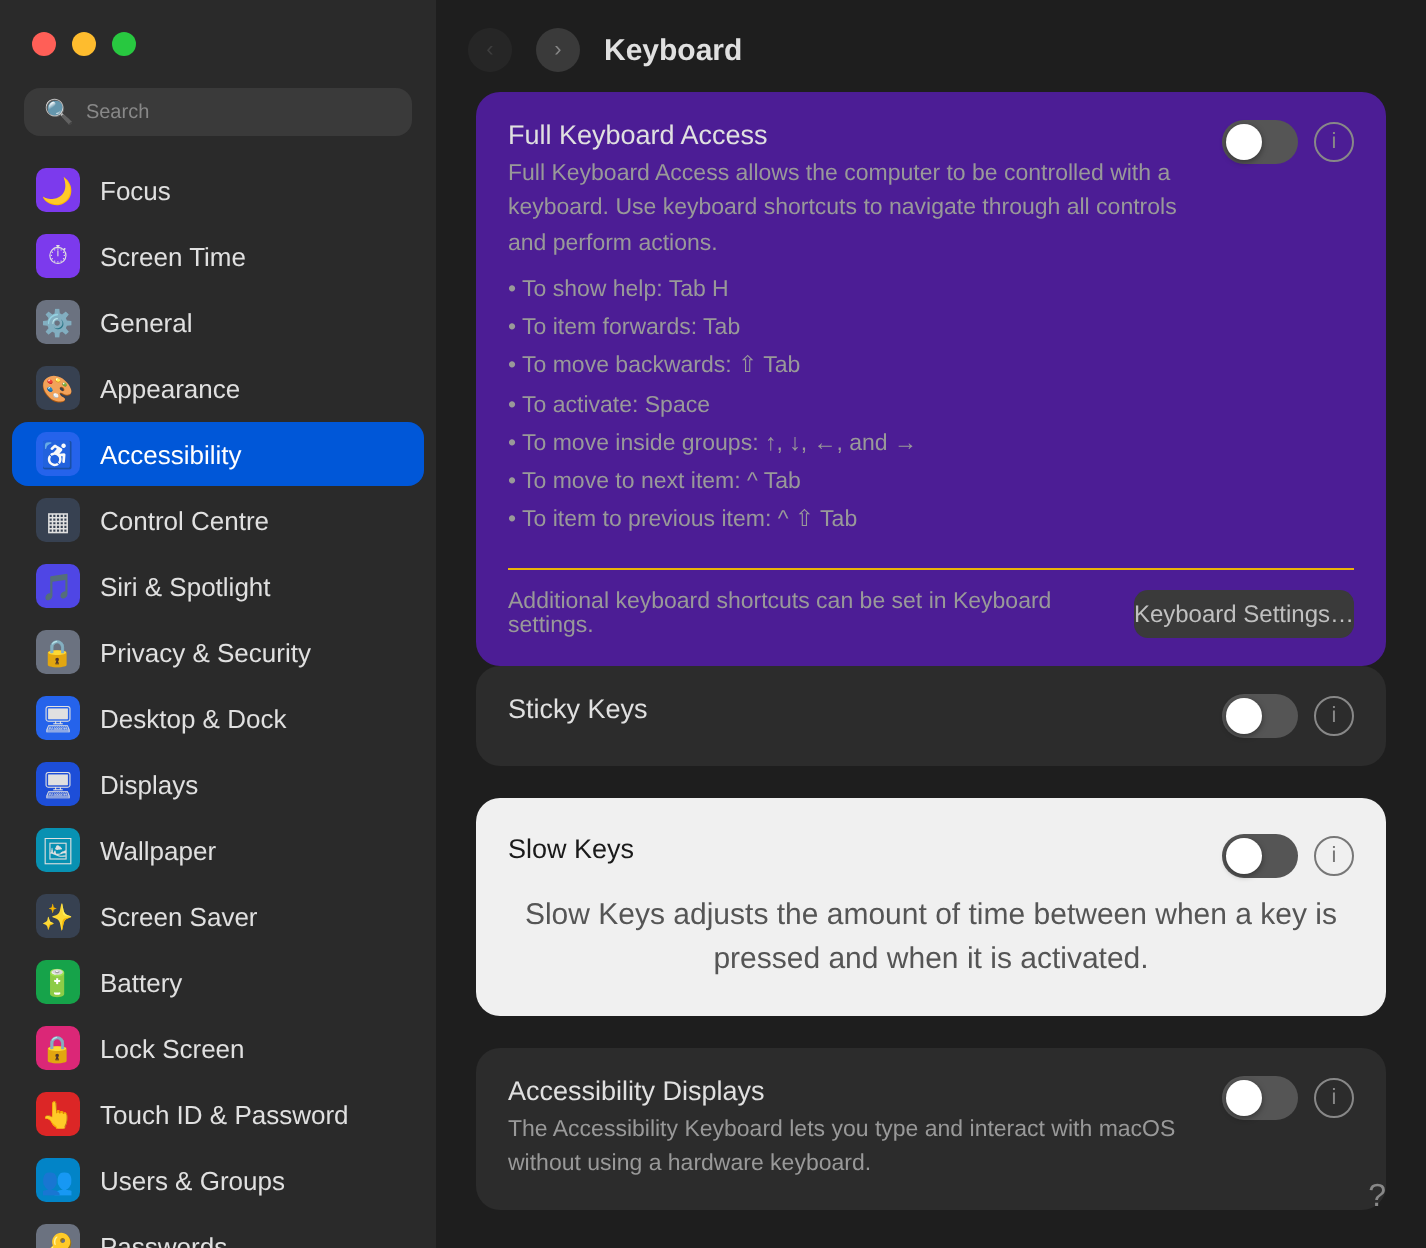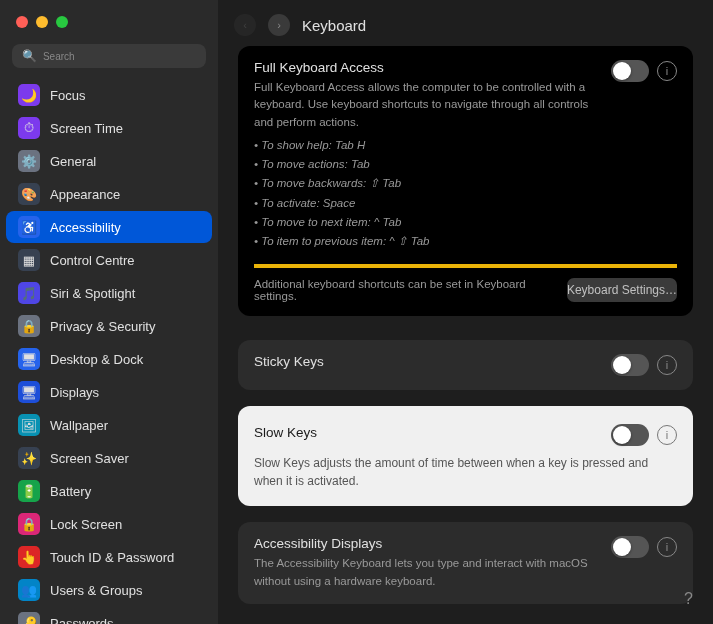--- a/index.html
+++ b/index.html
@@ -128,21 +128,21 @@
       justify-content: center;
       cursor: pointer;
       color: #888;
       font-size: 11px;
       border: none;
     }
     .nav-btn.disabled { opacity: 0.3; cursor: default; }
     .title-text {
       color: #e0e0e0;
       font-size: 15px;
-      font-weight: 400;
+      font-weight: 700;
     }
 
     .content-area {
       flex: 1;
       overflow-y: auto;
       padding: 0 20px 20px 20px;
       position: relative;
     }
 
     
@@ -170,21 +170,20 @@
     .setting-desc {
       color: #999;
       font-size: 11.5px;
       line-height: 1.5;
     }
     .setting-desc .bullet-list {
       margin-top: 6px;
     }
     .setting-desc .bullet-list p {
       margin-bottom: 2px;
-      font-style: italic;
     }
 
     .setting-controls {
       display: flex;
       align-items: center;
       gap: 8px;
       flex-shrink: 0;
     }
 
     
@@ -248,39 +247,39 @@
     .bottom-help {
       position: absolute;
       bottom: 16px;
       right: 20px;
       color: #888;
       font-size: 16px;
       cursor: pointer;
     }
 
     .full-kb-section {
-      background: #000000;
+      background: #4c1d95;
       border-radius: 12px;
       padding: 14px 16px;
-      margin-bottom: 24px;
+      margin-bottom: 0;
     }
     .full-kb-top {
       display: flex;
       justify-content: space-between;
       align-items: flex-start;
       margin-bottom: 8px;
     }
 
     .kb-bottom {
       display: flex;
       justify-content: space-between;
       align-items: center;
       margin-top: 12px;
       padding-top: 10px;
-      border-top: 4px solid #eab308;
+      border-top: 1px solid #eab308;
     }
     .kb-bottom-text { color: #999; font-size: 11.5px; }
 
     .slow-keys-wrapper {
       background: #f0f0f0;
       border-radius: 12px;
       padding: 16px;
       margin-bottom: 16px;
     }
     .slow-keys-top {
@@ -399,23 +398,24 @@
   <div class="content-area">
 
     <div class="full-kb-section">
       <div class="full-kb-top">
         <div class="setting-text">
           <div class="setting-title">Full Keyboard Access</div>
           <div class="setting-desc">
             <span>Full Keyboard Access allows the computer to be controlled with a keyboard. Use keyboard shortcuts to navigate through all controls and perform actions.</span>
             <div class="bullet-list">
               <p>• To show help: Tab H</p>
-              <p>• To move actions: Tab</p>
+              <p>• To item forwards: Tab</p>
               <p>• To move backwards: ⇧ Tab</p>
               <p>• To activate: Space</p>
+              <p>• To move inside groups: ↑, ↓, ←, and →</p>
               <p>• To move to next item: ^ Tab</p>
               <p>• To item to previous item: ^ ⇧ Tab</p>
             </div>
           </div>
         </div>
         <div class="setting-controls">
           <div class="toggle">
             <div class="toggle-knob"></div>
           </div>
           <button class="info-btn">i</button>
@@ -444,21 +444,21 @@
     <div class="slow-keys-wrapper">
       <div class="slow-keys-top">
         <span class="setting-title" style="color:#1a1a1a; font-size:13.5px;">Slow Keys</span>
         <div class="overlay-controls">
           <div class="toggle">
             <div class="toggle-knob"></div>
           </div>
           <button class="info-btn" style="border-color:#777; color:#777;">i</button>
         </div>
       </div>
-      <div class="setting-desc" style="color:#555; font-size:12px;">Slow Keys adjusts the amount of time between when a key is pressed and when it is activated.</div>
+      <div class="setting-desc" style="color:#555; font-size:15px;text-align:center;">Slow Keys adjusts the amount of time between when a key is pressed and when it is activated.</div>
     </div>
 
     <div class="accessibility-kb-section">
       <div class="acc-kb-top">
         <div class="setting-text">
           <div class="setting-title">Accessibility Displays</div>
           <div class="setting-desc">The Accessibility Keyboard lets you type and interact with macOS without using a hardware keyboard.</div>
         </div>
         <div class="setting-controls">
           <div class="toggle">

